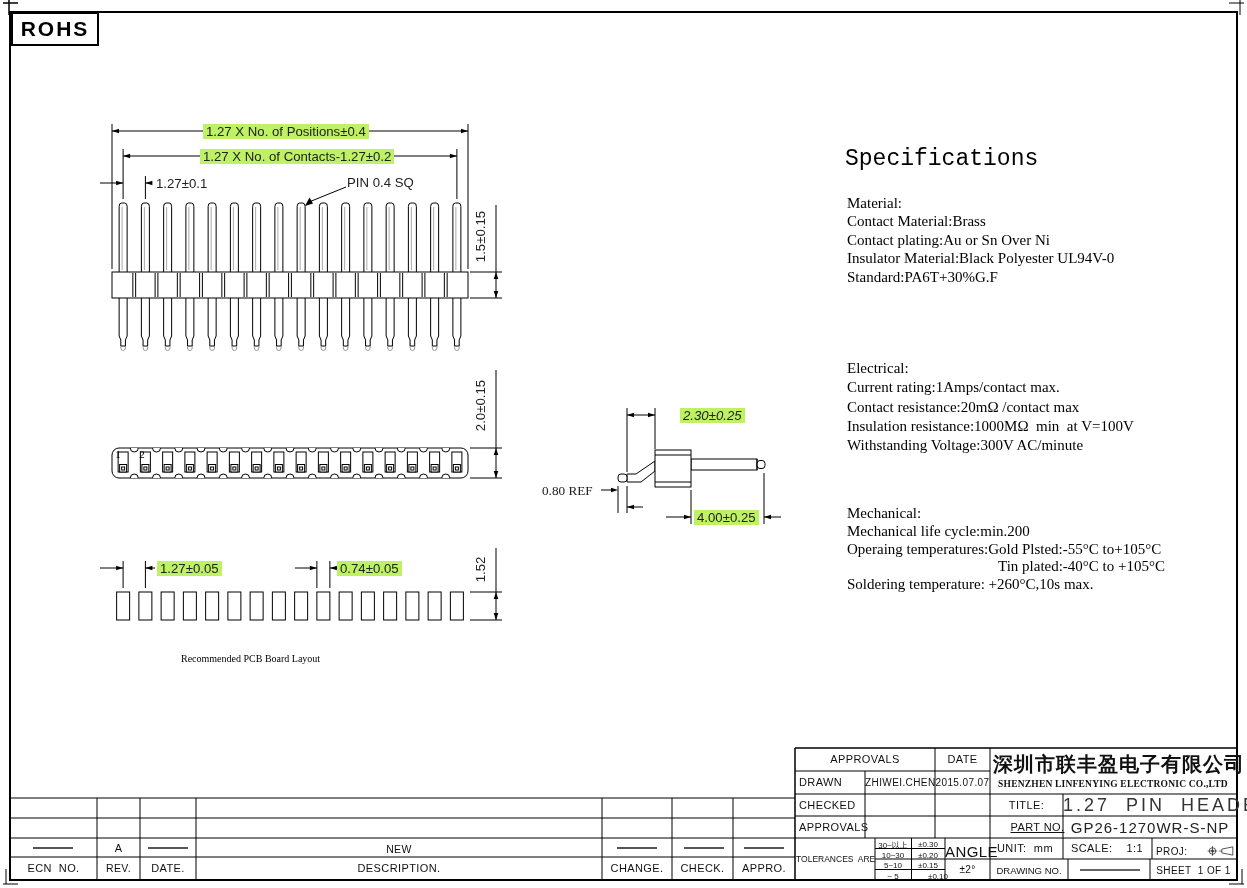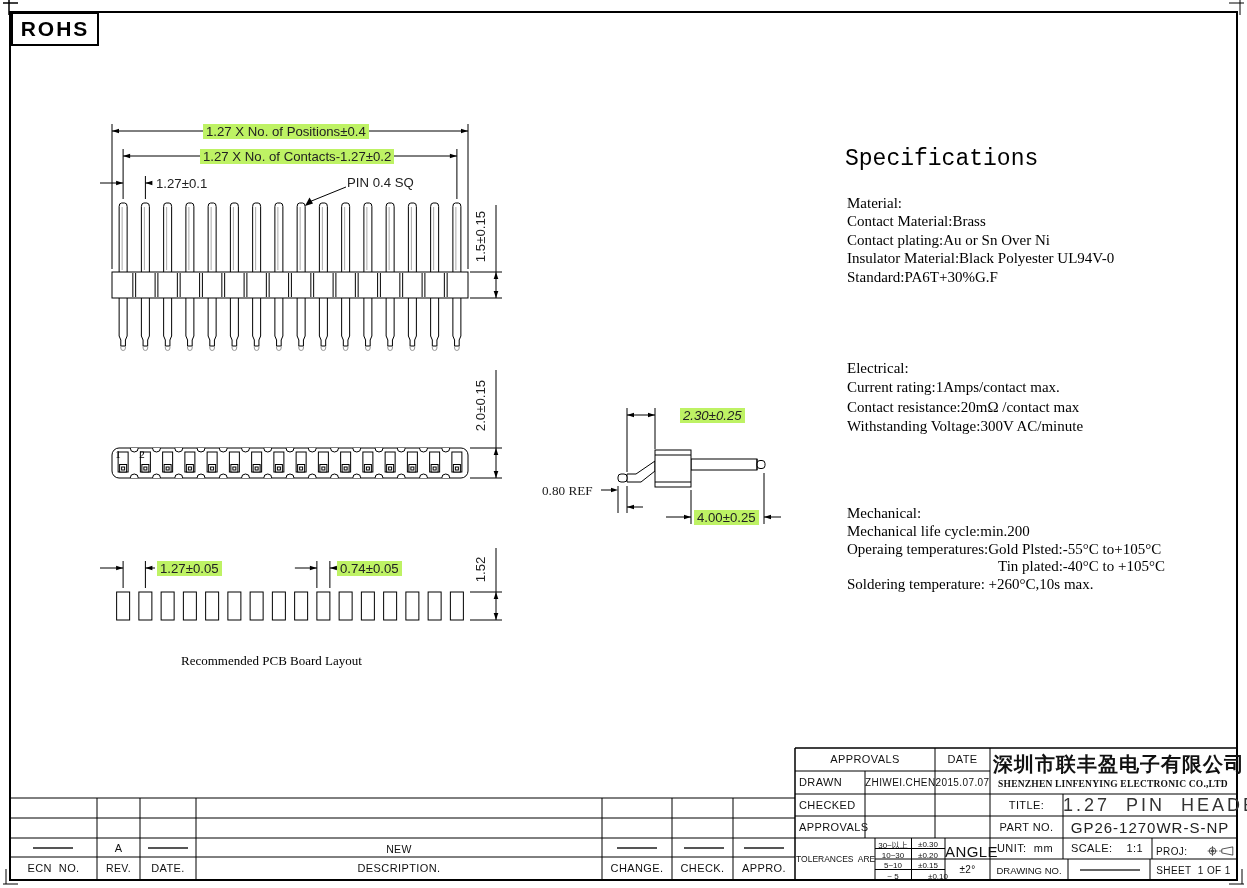--- a/index.html
+++ b/index.html
@@ -6,21 +6,21 @@
             font-family:"Liberation Sans",sans-serif;color:#000;}
   #stage{position:relative;width:1247px;height:888px;}
   #draw-svg{position:absolute;left:0;top:0;}
   .rohs{position:absolute;left:11px;top:12px;width:84px;height:30px;border:2px solid #000;
         background:#fff;display:flex;align-items:center;justify-content:center;
         font-weight:bold;font-size:21px;letter-spacing:2px;}
   .dim{position:absolute;font-size:13.2px;color:#222;white-space:pre;background:#bef264;padding:0 3px;}
   .dim.nobg{background:transparent;padding:0;}
   .dim.rot{background:transparent;padding:0;text-align:center;transform:rotate(-90deg);transform-origin:center;}
   .pinno{position:absolute;font-family:"Liberation Serif",serif;font-size:11px;text-align:center;}
-  .caption{position:absolute;font-family:"Liberation Serif",serif;font-size:13px;}
+  .caption{position:absolute;font-family:"Liberation Serif",serif;font-size:10px;}
   .spec-title{position:absolute;font-family:Liberation Mono, monospace;font-size:23px;}
   .spec-block{position:absolute;font-family:Liberation Serif, serif;font-size:15px;}
   .spec-line{white-space:pre;}
   .indent1{margin-left:151px;}
   .tcell{position:absolute;font-size:11px;letter-spacing:.4px;color:#111;text-align:center;white-space:pre;}
   .small{font-size:8px;letter-spacing:0;}
   .cadbig{font-size:18px;letter-spacing:3px;word-spacing:8px;color:#333;font-weight:400;}
   .cadmed{font-size:15px;letter-spacing:1px;color:#222;}
   .cn{font-size:20px;font-weight:bold;letter-spacing:1px;}
   .en{font-family:"Liberation Serif",serif;font-size:9.5px;font-weight:bold;letter-spacing:.2px;}
@@ -362,20 +362,21 @@
   <div class="spec-line">Material:</div>
   <div class="spec-line">Contact Material:Brass</div>
   <div class="spec-line">Contact plating:Au or Sn Over Ni</div>
   <div class="spec-line">Insulator Material:Black Polyester UL94V-0</div>
   <div class="spec-line">Standard:PA6T+30%G.F</div>
 </div>
 <div class="spec-block" style="left:847px;top:359px;line-height:19.3px;">
   <div class="spec-line">Electrical:</div>
   <div class="spec-line">Current rating:1Amps/contact max.</div>
   <div class="spec-line">Contact resistance:20mΩ /contact max</div>
+  <div class="spec-line">Insulation resistance:1000MΩ  min  at V=100V</div>
   <div class="spec-line">Withstanding Voltage:300V AC/minute</div>
 </div>
 <div class="spec-block" style="left:847px;top:505px;line-height:17.8px;">
   <div class="spec-line">Mechanical:</div>
   <div class="spec-line">Mechanical life cycle:min.200</div>
   <div class="spec-line">Operaing temperatures:Gold Plsted:-55°C to+105°C</div>
   <div class="spec-line indent1">Tin plated:-40°C to +105°C</div>
   <div class="spec-line">Soldering temperature: +260°C,10s max.</div>
 </div>
 
@@ -404,21 +405,21 @@
 <div class="tcell small" style="left:875px;top:861px;width:36px;">5~10</div>
 <div class="tcell small" style="left:911px;top:861px;width:34px;">±0.15</div>
 <div class="tcell small" style="left:875px;top:871.5px;width:36px;">~ 5</div>
 <div class="tcell small" style="left:911px;top:871.5px;width:54px;">±0.10</div>
 <div class="tcell" style="left:945px;top:843px;width:45px;font-size:15px;">ANGLE</div>
 <div class="tcell" style="left:945px;top:864px;width:45px;font-size:10px;">±2°</div>
 <div class="tcell cn" style="left:993px;top:751px;width:240px;">深圳市联丰盈电子有限公司</div>
 <div class="tcell en" style="left:993px;top:779px;width:240px;">SHENZHEN LINFENYING ELECTRONIC CO.,LTD</div>
 <div class="tcell" style="left:990px;top:799px;width:73px;">TITLE:</div>
 <div class="tcell cadbig" style="left:1063px;top:795px;width:174px;">1.27 PIN HEADER</div>
-<div class="tcell" style="left:990px;top:821px;width:73px;">PART NO.</div>
+<div class="tcell" style="left:990px;top:821px;width:95px;text-decoration:underline;">PART NO.</div>
 <div class="tcell cadmed" style="left:1063px;top:819px;width:174px;">GP26-1270WR-S-NP</div>
 <div class="tcell flexsb" style="left:992px;top:842px;width:66px;">
   <span>UNIT:</span>
   <span>mm</span>
 </div>
 <div class="tcell flexsb" style="left:1066px;top:842px;width:82px;">
   <span>SCALE:</span>
   <span>1:1</span>
 </div>
 <div class="tcell projcell" style="left:1156px;top:841px;width:80px;font-size:10px;">

